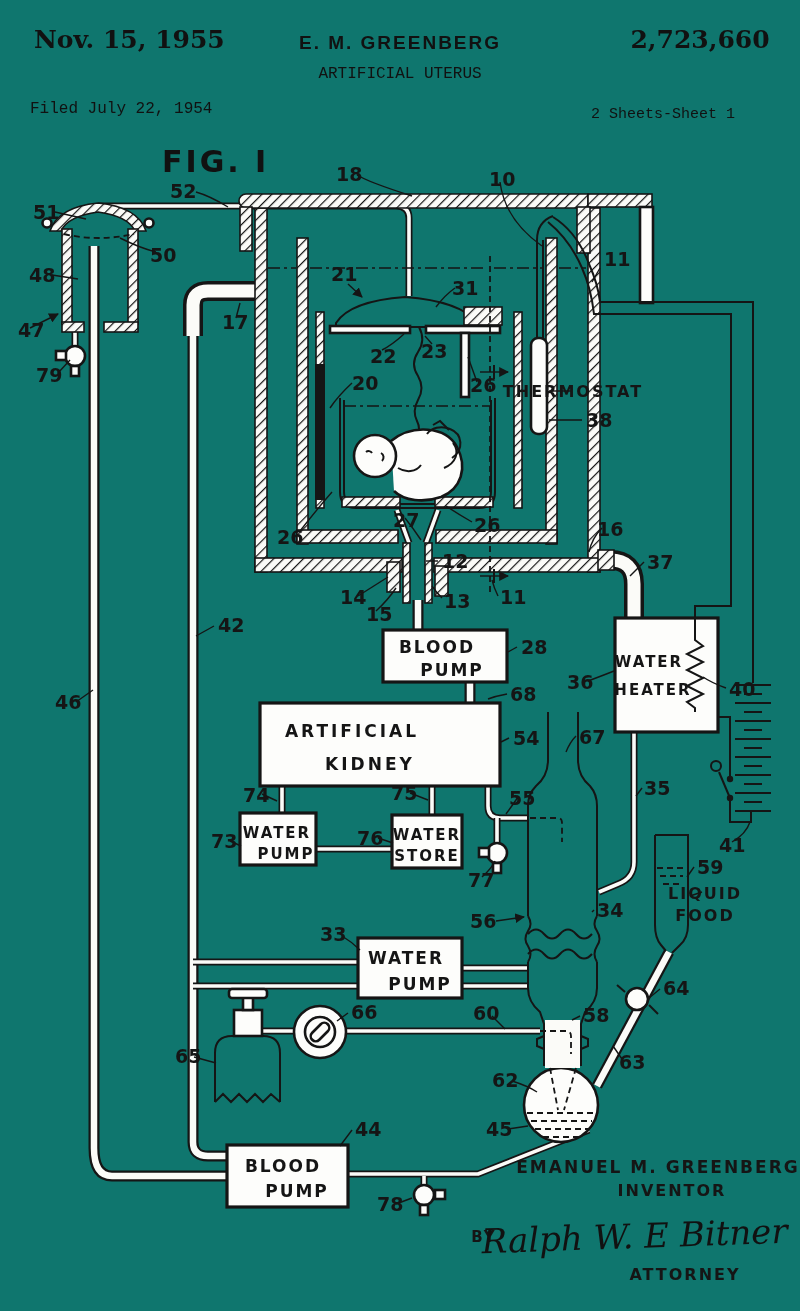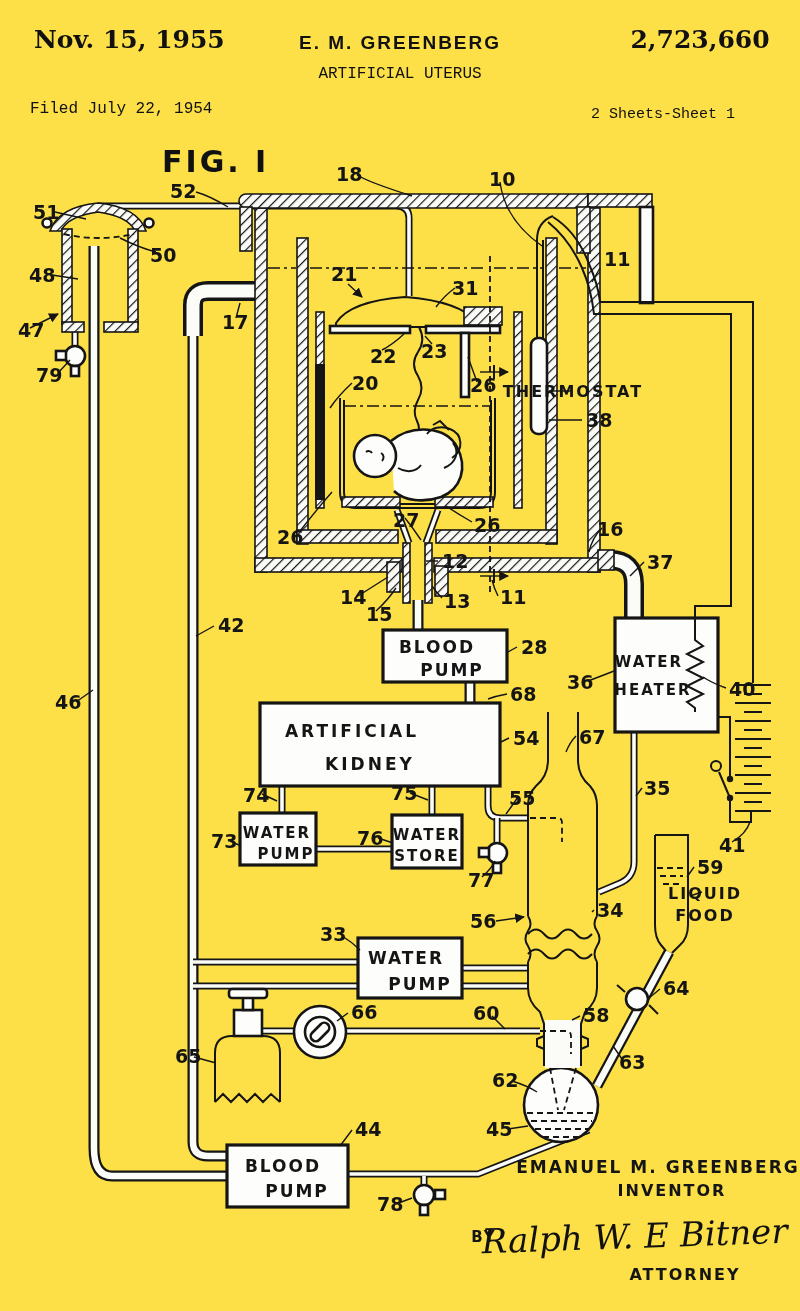--- a/index.html
+++ b/index.html
@@ -1,16 +1,16 @@
 <!DOCTYPE html>
 <html><head>
 <meta charset="utf-8">
 <style>
   html,body{margin:0;padding:0;background:#e8e8e6;}
-  .page{width:800px;height:1311px;background:#fde047;position:relative;margin:0 auto;overflow:hidden;}
+  .page{width:800px;height:1311px;background:#0f766e;position:relative;margin:0 auto;overflow:hidden;}
   svg{position:absolute;left:0;top:0;}
   .wall{fill:url(#h);stroke:#151515;stroke-width:1.6;}
   .pipe{stroke:#151515;stroke-width:7;fill:none;stroke-linejoin:round;}
   .pipe-core{stroke:#fbfbf8;stroke-width:3.6;fill:none;stroke-linejoin:round;}
   .mid{stroke:#151515;stroke-width:11;fill:none;stroke-linejoin:round;}
   .mid-core{stroke:#fbfbf8;stroke-width:6.5;fill:none;stroke-linejoin:round;}
   .fat{stroke:#151515;stroke-width:20;fill:none;stroke-linejoin:round;}
   .fat-core{stroke:#fbfbf8;stroke-width:13;fill:none;stroke-linejoin:round;}
   .box{fill:#fdfdfb;stroke:#151515;stroke-width:3.2;}
   .outline{fill:#fdfdfb;stroke:#151515;stroke-width:2.6;}

